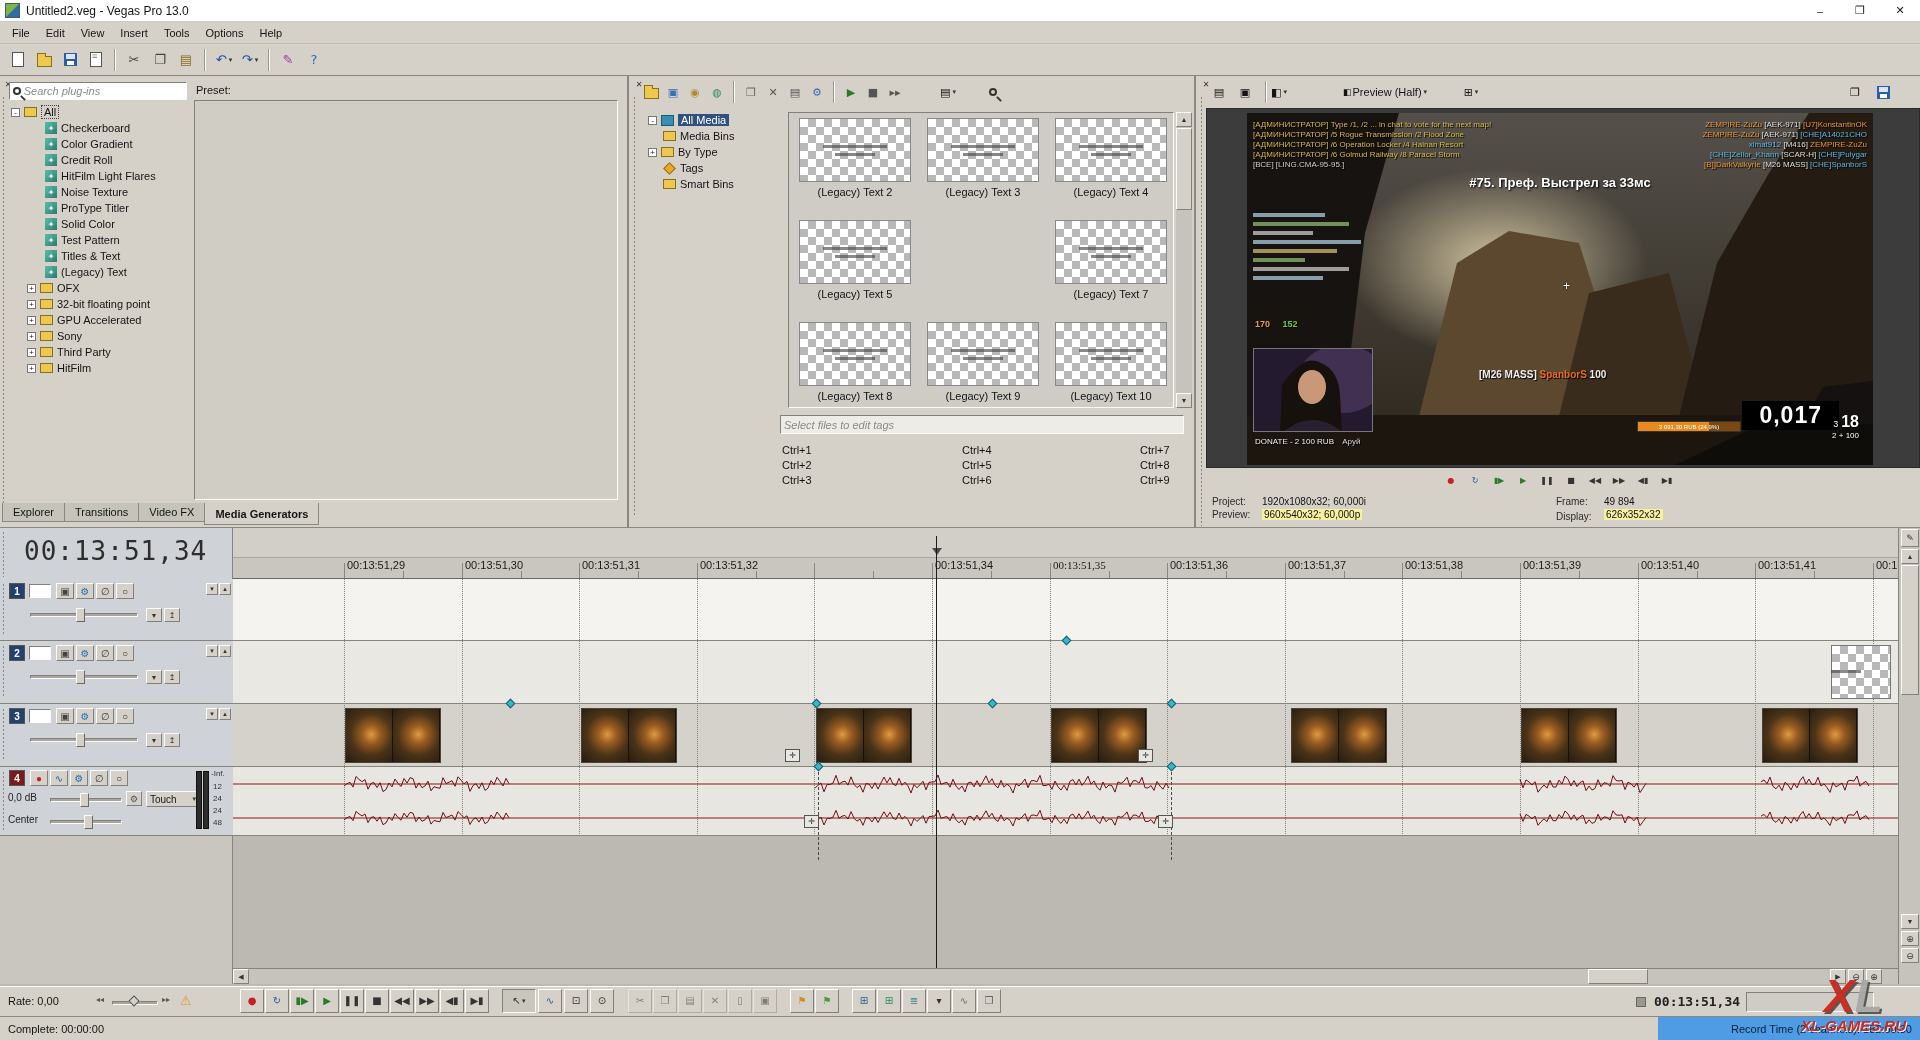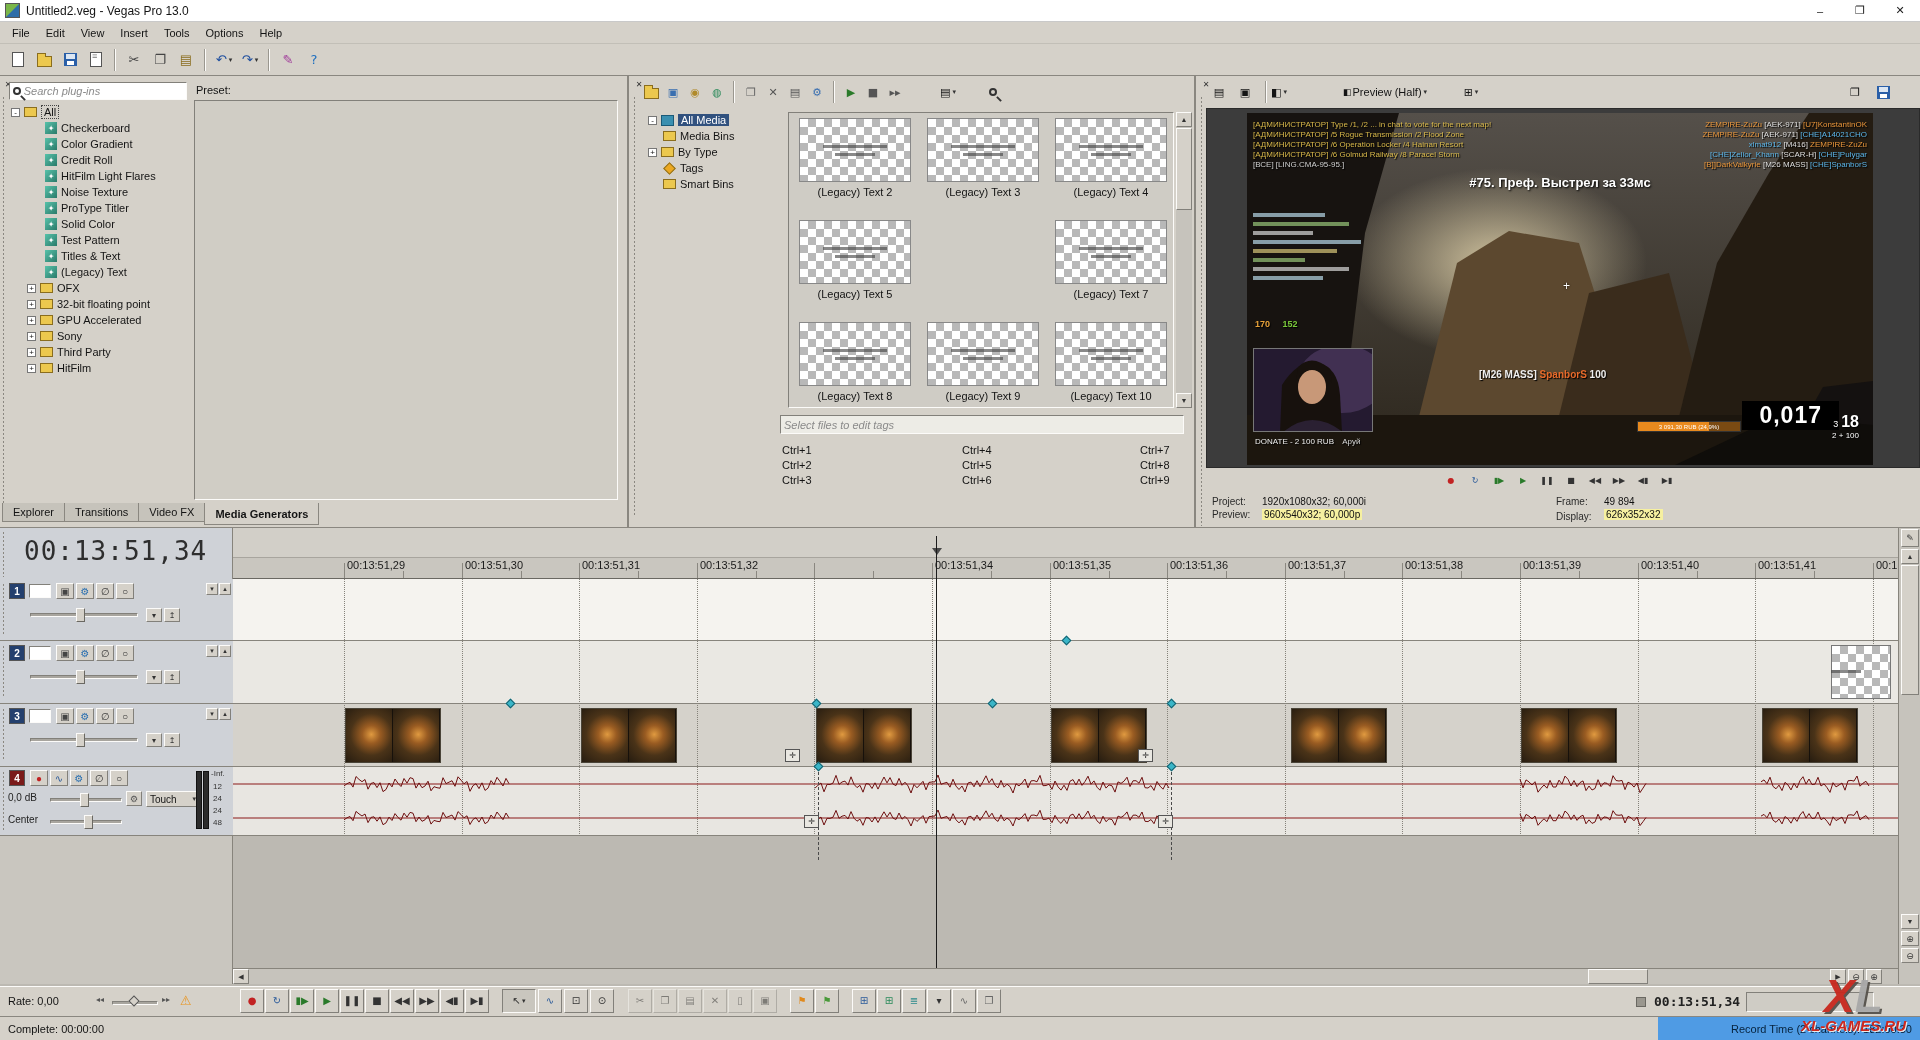--- a/index.html
+++ b/index.html
@@ -681,21 +681,21 @@
         <div class="tick minor" style="left: 523px;"></div>
         <div class="tick-label" style="left: 467px;">00:13:51,32</div>
         <div class="tick" style="left: 581px;"></div>
         <div class="tick minor" style="left: 640px;"></div>
         <div class="tick-label" style="left: 584px; margin-top: 26px;">00:13:51,33</div>
         <div class="tick" style="left: 699px;"></div>
         <div class="tick minor" style="left: 758px;"></div>
         <div class="tick-label" style="left: 702px;">00:13:51,34</div>
         <div class="tick" style="left: 817px;"></div>
         <div class="tick minor" style="left: 876px;"></div>
-        <div class="tick-label" style="left: 820px;">00:13:51,35</div>
+        <div class="tick-label" style="left: 820px; font-family: Liberation Serif, serif;">00:13:51,35</div>
         <div class="tick" style="left: 934px;"></div>
         <div class="tick minor" style="left: 993px;"></div>
         <div class="tick-label" style="left: 937px;">00:13:51,36</div>
         <div class="tick" style="left: 1052px;"></div>
         <div class="tick minor" style="left: 1111px;"></div>
         <div class="tick-label" style="left: 1055px;">00:13:51,37</div>
         <div class="tick" style="left: 1169px;"></div>
         <div class="tick minor" style="left: 1228px;"></div>
         <div class="tick-label" style="left: 1172px;">00:13:51,38</div>
         <div class="tick" style="left: 1287px;"></div>

